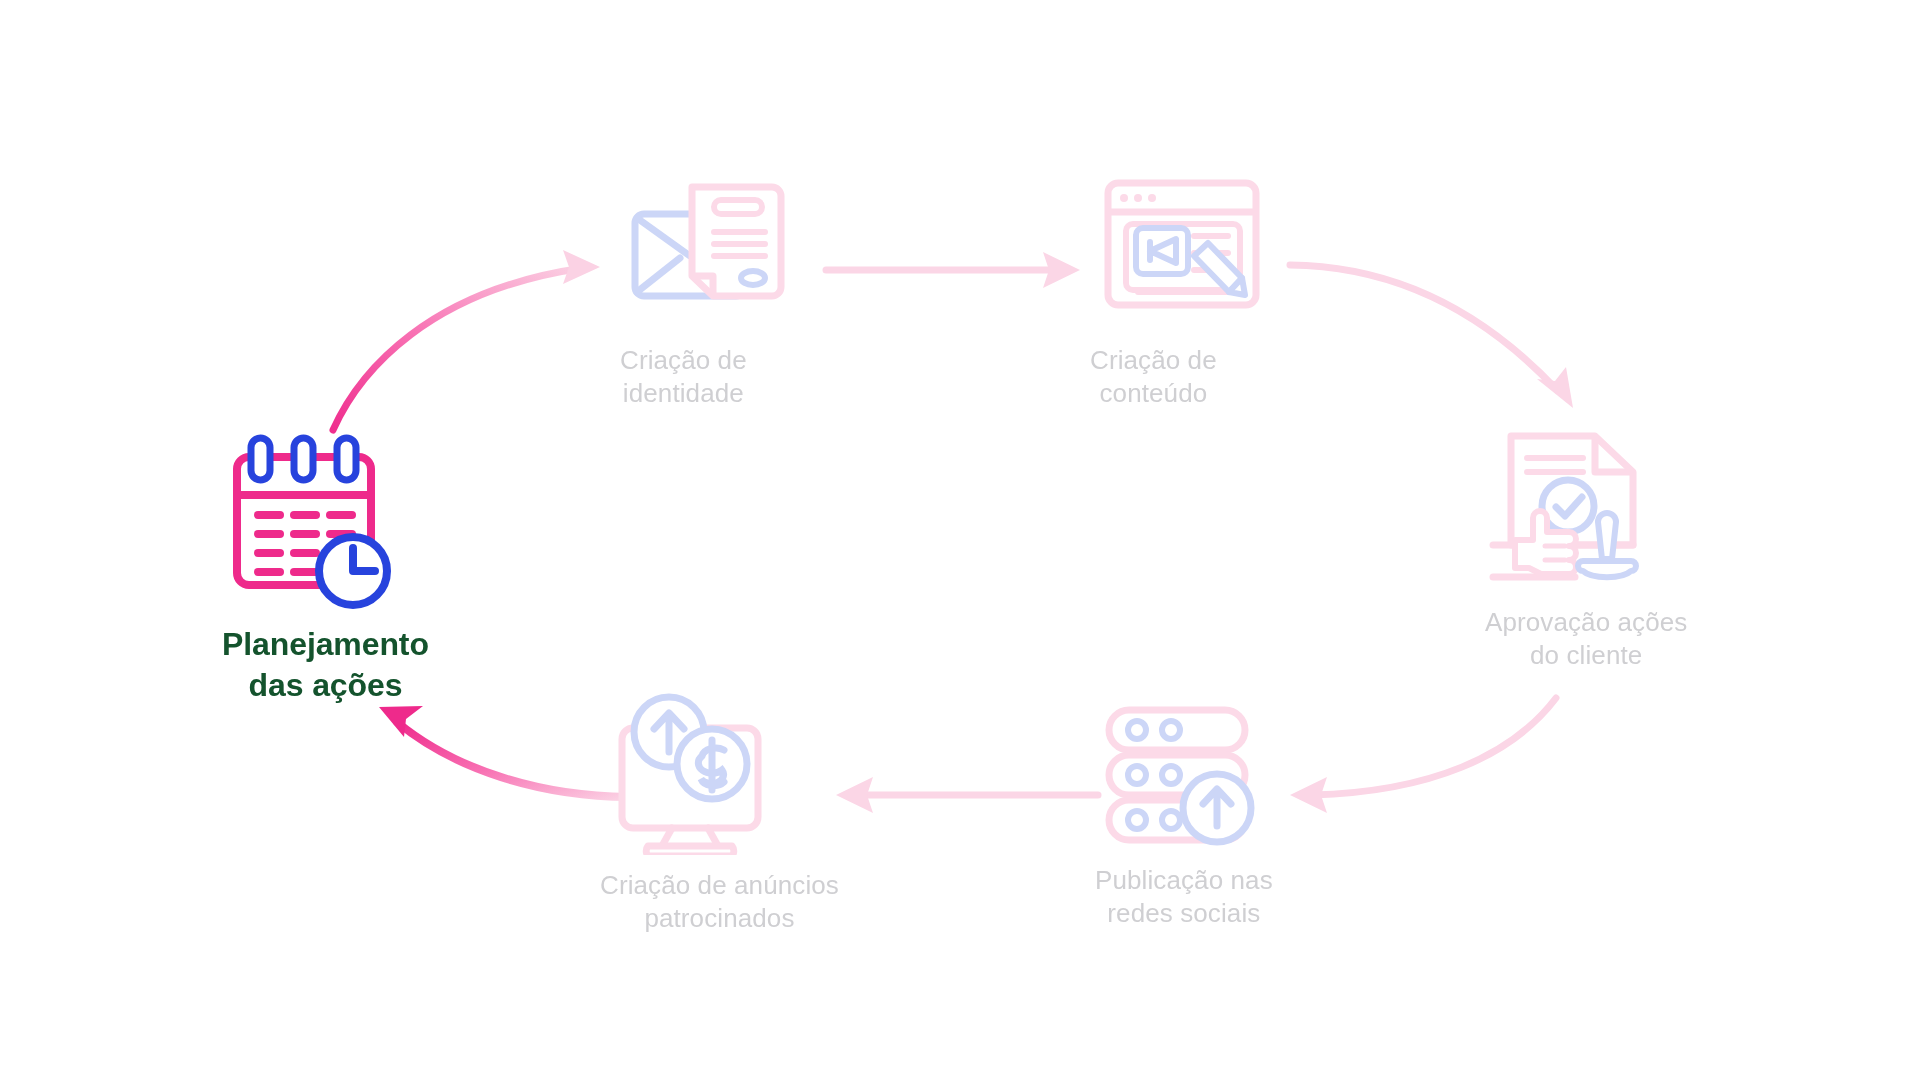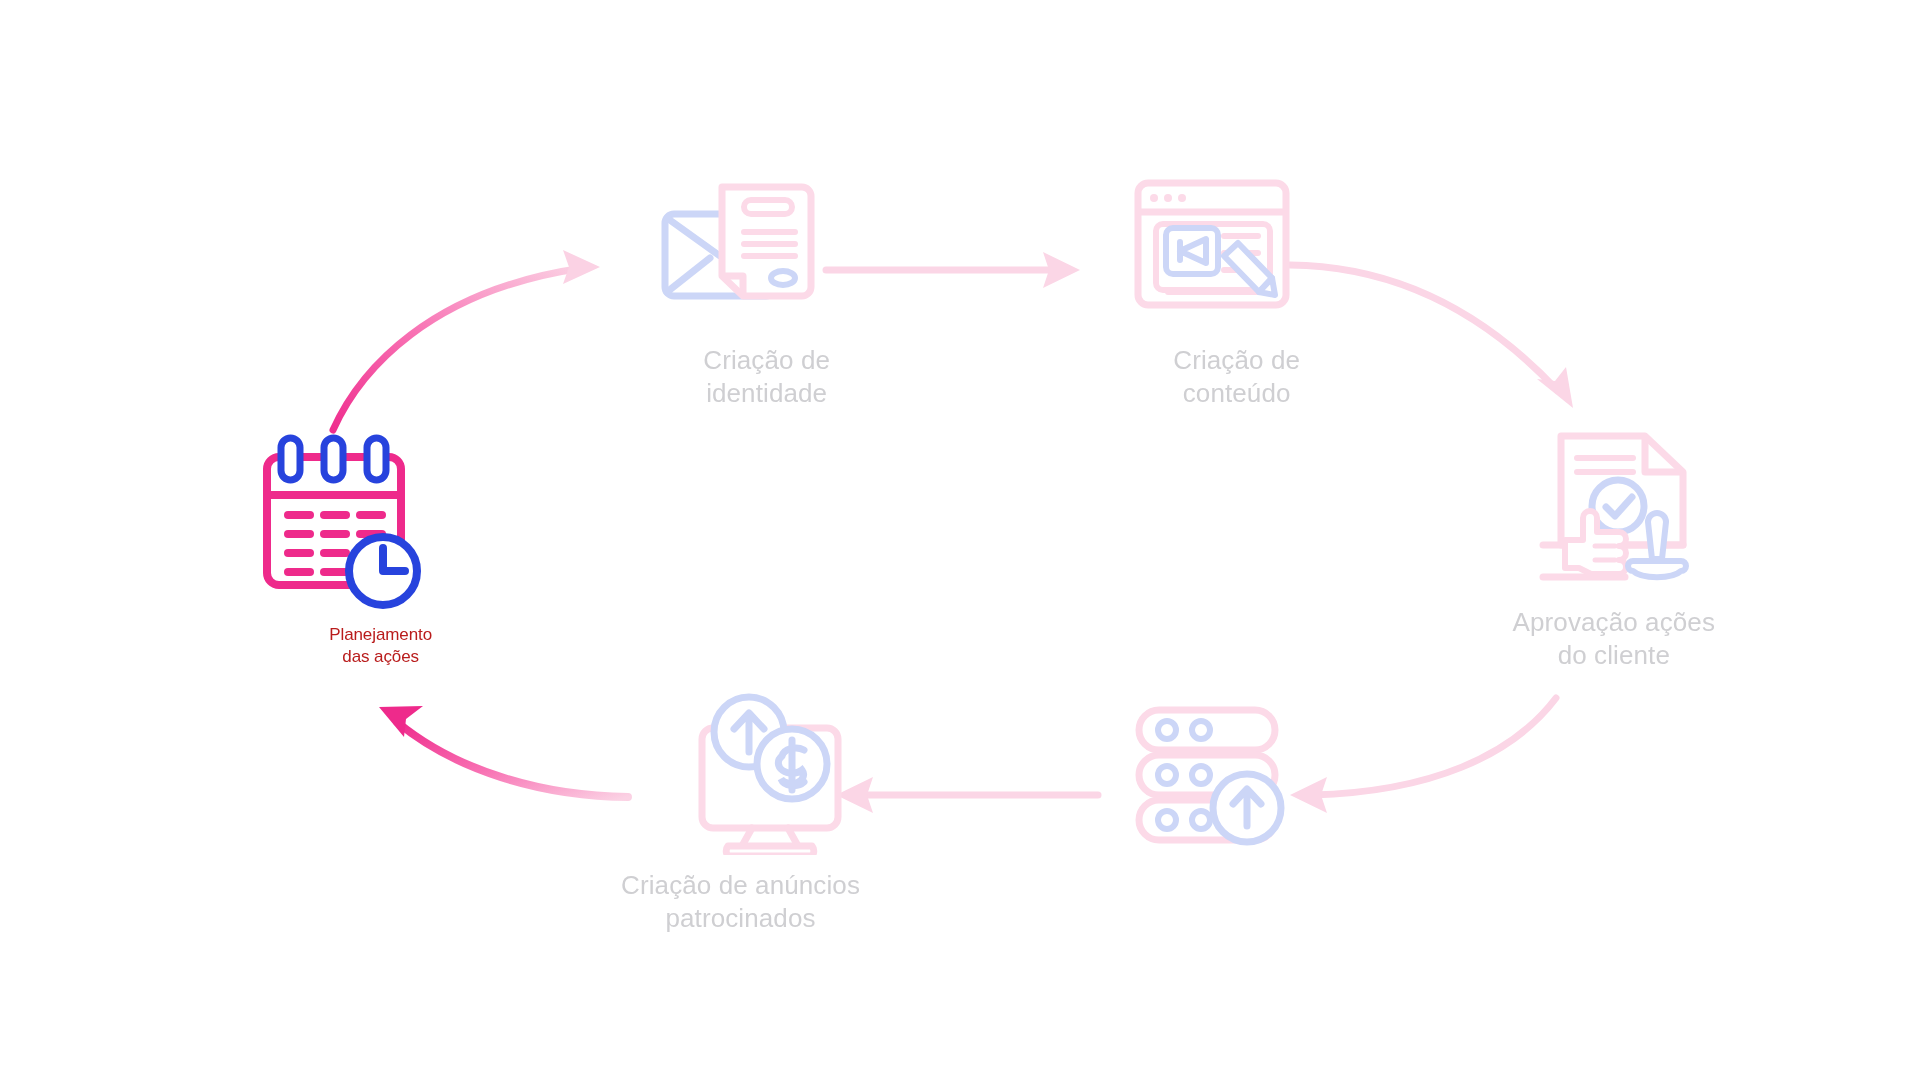--- a/index.html
+++ b/index.html
@@ -23,41 +23,41 @@
     position: absolute;
     left: 0;
     top: 0;
     width: 1920px;
     height: 1080px;
   }
   .node {
     position: absolute;
     display: flex;
     flex-direction: column;
-    align-items: flex-end;
+    align-items: flex-start;
   }
   .node-icon {
     display: block;
   }
   .node-label {
     margin-top: 10px;
     text-align: center;
     line-height: 1.28;
     white-space: pre-line;
     font-size: 26px;
     letter-spacing: 0.1px;
   }
   .label-muted {
     color: #cfcfd2;
     font-weight: 400;
   }
   .label-active {
-    color: #b91c1c;
-    font-weight: 400;
-    font-size: 17px;
+    color: #14532d;
+    font-weight: 700;
+    font-size: 32px;
     letter-spacing: -0.1px;
   }
 </style>
 </head>
 <body>
 
 <div id="stage">
 
   <svg id="arrow-layer" viewBox="0 0 1920 1080">
     <defs>
@@ -243,20 +243,22 @@
         <circle cx="76" cy="75" r="9" fill="#ffffff" stroke="#ccd6f7" stroke-width="6"></circle>
 
         <rect x="14" y="100" width="136" height="40" rx="20" ry="20" fill="#ffffff" stroke="#fcdae8" stroke-width="7"></rect>
         <circle cx="42" cy="120" r="9" fill="#ffffff" stroke="#ccd6f7" stroke-width="6"></circle>
         <circle cx="76" cy="120" r="9" fill="#ffffff" stroke="#ccd6f7" stroke-width="6"></circle>
 
         <circle cx="122" cy="108" r="34" fill="#ffffff" stroke="#ccd6f7" stroke-width="7"></circle>
         <path d="M 122 126 L 122 90 M 108 104 L 122 89 L 136 104" fill="none" stroke="#ccd6f7" stroke-width="7" stroke-linecap="round" stroke-linejoin="round"></path>
       </svg>
     </span>
+    <span class="node-label label-muted">Publicação nas
+redes sociais</span>
   </div>
 
   <div class="node" style="left:600px; top:690px; width:260px;">
     <span class="node-icon">
       <svg width="180" height="165" viewBox="0 0 180 165">
 
         <rect x="22" y="38" width="136" height="100" rx="11" ry="11" fill="#ffffff" stroke="#fcdae8" stroke-width="7"></rect>
         <path d="M 72 138 L 62 156 M 108 138 L 118 156" fill="none" stroke="#fcdae8" stroke-width="7" stroke-linecap="round"></path>
         <path d="M 48 156 L 132 156 A 8 8 0 0 1 132 166 L 48 166 A 8 8 0 0 1 48 156 Z" fill="#ffffff" stroke="#fcdae8" stroke-width="7" stroke-linejoin="round"></path>
 

